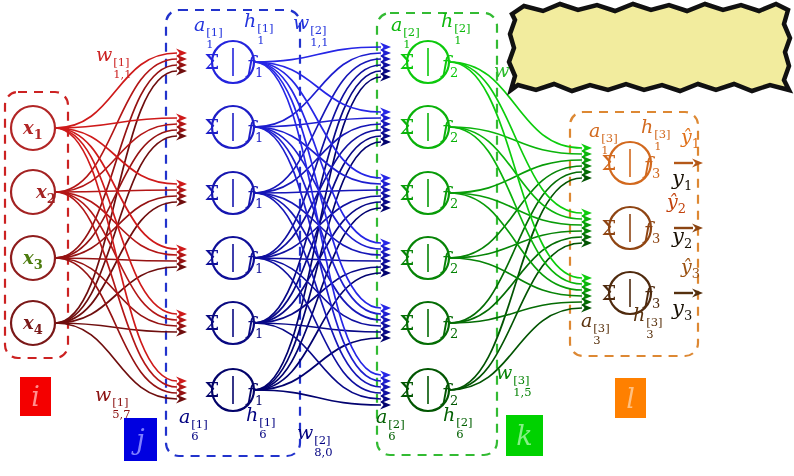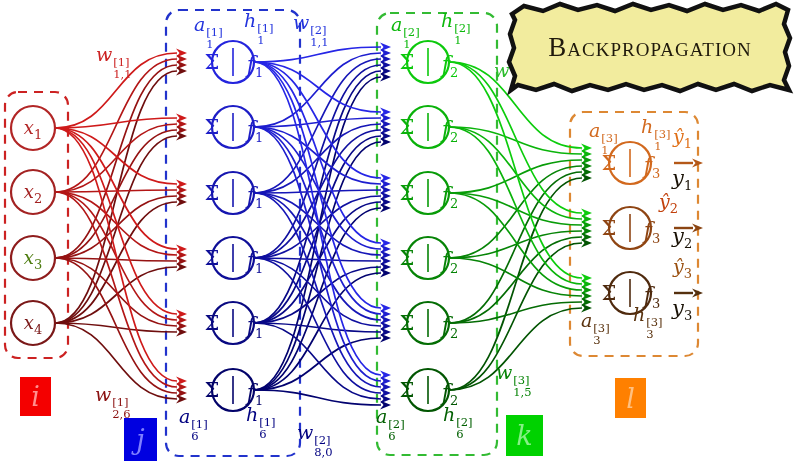--- a/index.html
+++ b/index.html
@@ -8,24 +8,24 @@
   .stage svg{position:absolute;left:0;top:0;}
   #net-svg{z-index:0;}
   .it{font-style:italic;}
   .mlabel{position:absolute;font-size:19px;font-style:italic;white-space:nowrap;z-index:2;line-height:1;}
   .ss{display:inline-flex;flex-direction:column;font-style:normal;font-size:11.5px;line-height:1.05;
       vertical-align:-0.45em;margin-left:1px;}
   .nsym{position:absolute;transform:translate(-50%,-50%);z-index:2;line-height:1;white-space:nowrap;}
   .sg{font-size:21px;}
   .fl{font-size:22px;font-style:italic;}
   .fl sub,.xl sub,.yhat sub,.ytrue sub{font-style:normal;font-size:13px;line-height:0;}
-  .xl{font-size:18px;font-style:italic;}
+  .xl{font-size:18px;font-style:italic;font-weight:bold;}
   .ibox{position:absolute;display:flex;align-items:center;justify-content:center;
         font-size:27px;font-style:italic;z-index:2;}
-  .yhat{position:absolute;font-size:19px;font-style:italic;z-index:2;line-height:1;}
+  .yhat{position:absolute;font-size:19px;font-style:italic;z-index:2;line-height:1;margin-left:8px;}
   .ytrue{position:absolute;font-size:21px;font-style:italic;color:#1a1206;z-index:2;line-height:1;}
   .wpeek{position:absolute;font-size:18px;font-style:italic;z-index:1;line-height:1;}
   #banner-svg{z-index:5;}
   .banner-text{position:absolute;left:512px;top:6px;width:276px;height:82px;display:flex;
         align-items:center;justify-content:center;font-variant:small-caps;font-size:27px;
         letter-spacing:1px;color:#201a0c;z-index:6;font-family:"Liberation Serif",serif;}
 </style>
 </head>
 <body>
 
@@ -228,31 +228,31 @@
       <line x1="630" y1="279" x2="630" y2="307" stroke="#4f2a0e" stroke-width="1.6"></line>
       <line x1="674" y1="163" x2="693" y2="163" stroke="#b45818" stroke-width="2.4"></line>
       <polygon points="703,163 692,158.5 695.5,163 692,167.5" fill="#b45818"></polygon>
       <line x1="674" y1="228" x2="693" y2="228" stroke="#8b4513" stroke-width="2.4"></line>
       <polygon points="703,228 692,223.5 695.5,228 692,232.5" fill="#8b4513"></polygon>
       <line x1="674" y1="293" x2="693" y2="293" stroke="#55300e" stroke-width="2.4"></line>
       <polygon points="703,293 692,288.5 695.5,293 692,297.5" fill="#55300e"></polygon>
     </svg>
 
   <div class="nsym xl" style="left:33px;top:128px;color:#b22626"><span>x</span><sub>1</sub></div>
-  <div class="nsym xl" style="left:33px;top:192px;color:#a32222"><span>x</span><sub>2</sub></div>
+  <div class="nsym xl" style="left:46px;top:192px;color:#a32222"><span>x</span><sub>2</sub></div>
   <div class="nsym xl" style="left:33px;top:258px;color:#4d7c0f"><span>x</span><sub>3</sub></div>
   <div class="nsym xl" style="left:33px;top:323px;color:#7a1818"><span>x</span><sub>4</sub></div>
 
   <div class="mlabel" style="left:96px;top:45px;color:#cc2222"><span class="it">w</span><span class="ss">
         <span>[1]</span>
         <span>1,1</span>
       </span></div>
   <div class="mlabel" style="left:95px;top:385px;color:#8b1111"><span class="it">w</span><span class="ss">
         <span>[1]</span>
-        <span>2,6</span>
+        <span>5,7</span>
       </span></div>
 
   <div class="nsym sg" style="left:212px;top:62px;color:#2424dd">Σ</div>
   <div class="nsym fl" style="left:255px;top:65px;color:#2424dd"><span>f</span><sub>1</sub></div>
   <div class="nsym sg" style="left:212px;top:127px;color:#1d1dc6">Σ</div>
   <div class="nsym fl" style="left:255px;top:130px;color:#1d1dc6"><span>f</span><sub>1</sub></div>
   <div class="nsym sg" style="left:212px;top:193px;color:#1616af">Σ</div>
   <div class="nsym fl" style="left:255px;top:196px;color:#1616af"><span>f</span><sub>1</sub></div>
   <div class="nsym sg" style="left:212px;top:258px;color:#0f0f98">Σ</div>
   <div class="nsym fl" style="left:255px;top:261px;color:#0f0f98"><span>f</span><sub>1</sub></div>
@@ -361,15 +361,14 @@
   <div class="ibox" style="left:506px;top:415px;width:37px;height:41px;background:#00d200;color:#86f086">
       <span>k</span>
     </div>
   <div class="ibox" style="left:615px;top:378px;width:31px;height:40px;background:#ff8000;color:#ffc080">
       <span>l</span>
     </div>
 
   <svg id="banner-svg" width="794" height="100" viewBox="0 0 794 100">
     <polygon points="512,14 524,6 543,11 560,4 578,10 597,5 615,11 633,4 651,10 669,5 687,11 705,4 723,10 741,5 759,11 776,4 788,10 784,24 790,38 785,52 789,66 784,80 789,90 770,85 752,91 734,84 716,90 698,84 680,91 662,85 644,90 626,84 608,90 590,85 572,91 554,84 536,90 518,85 511,90 515,76 509,62 514,48 510,34 515,20" fill="#f2ec9e" stroke="#111111" stroke-width="4.5"></polygon>
   </svg>
-  <div class="banner-text">Backpropagation</div>
 
 </div>
 
 </body></html>

